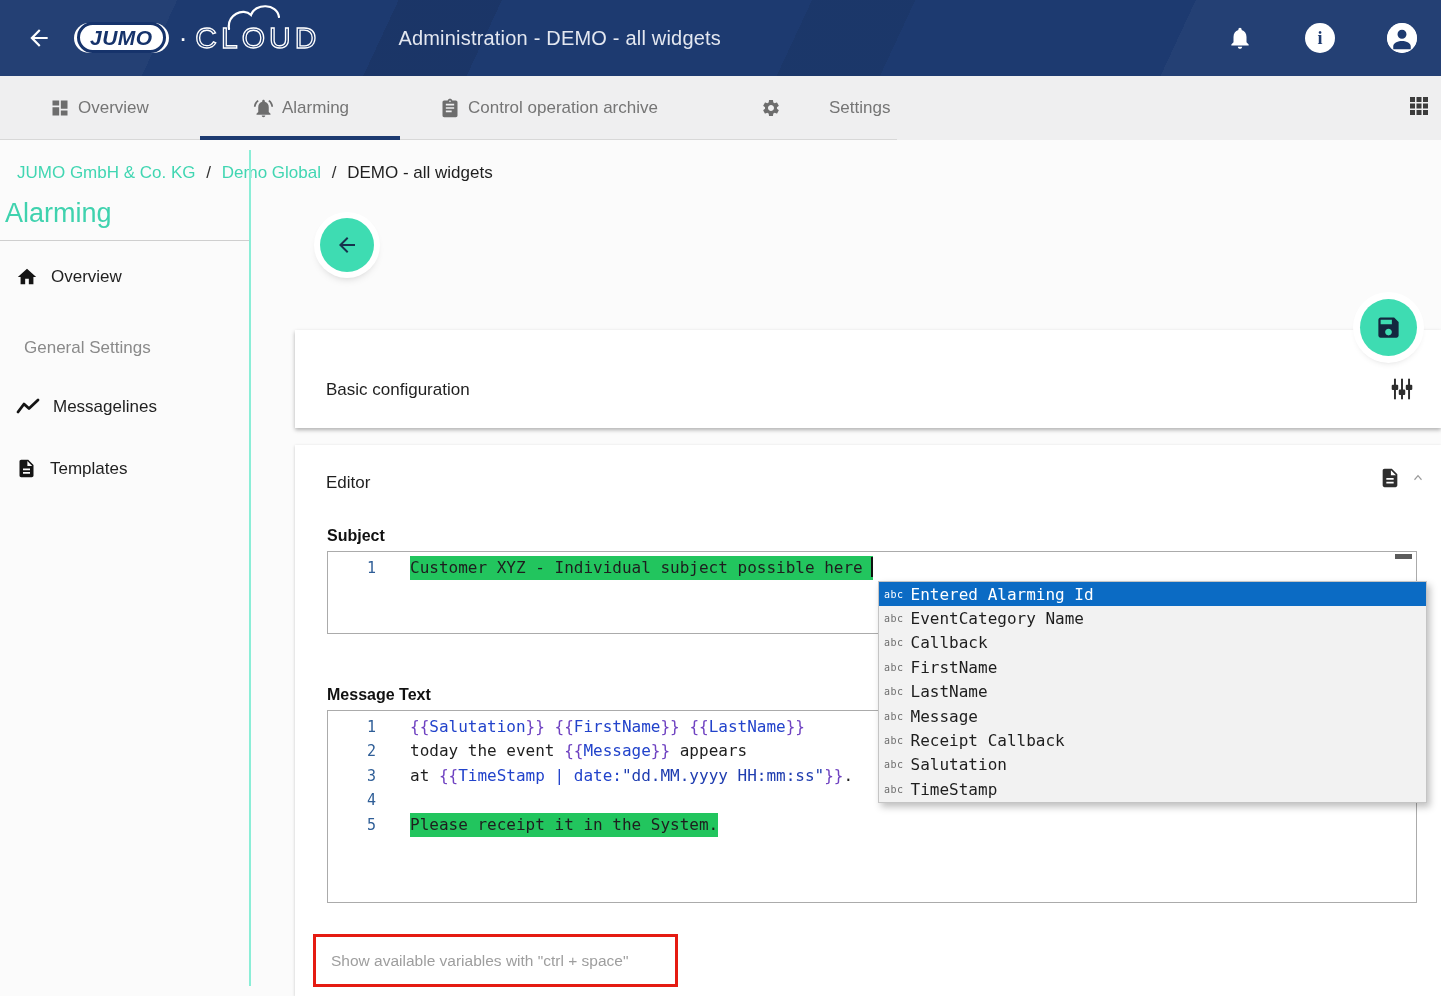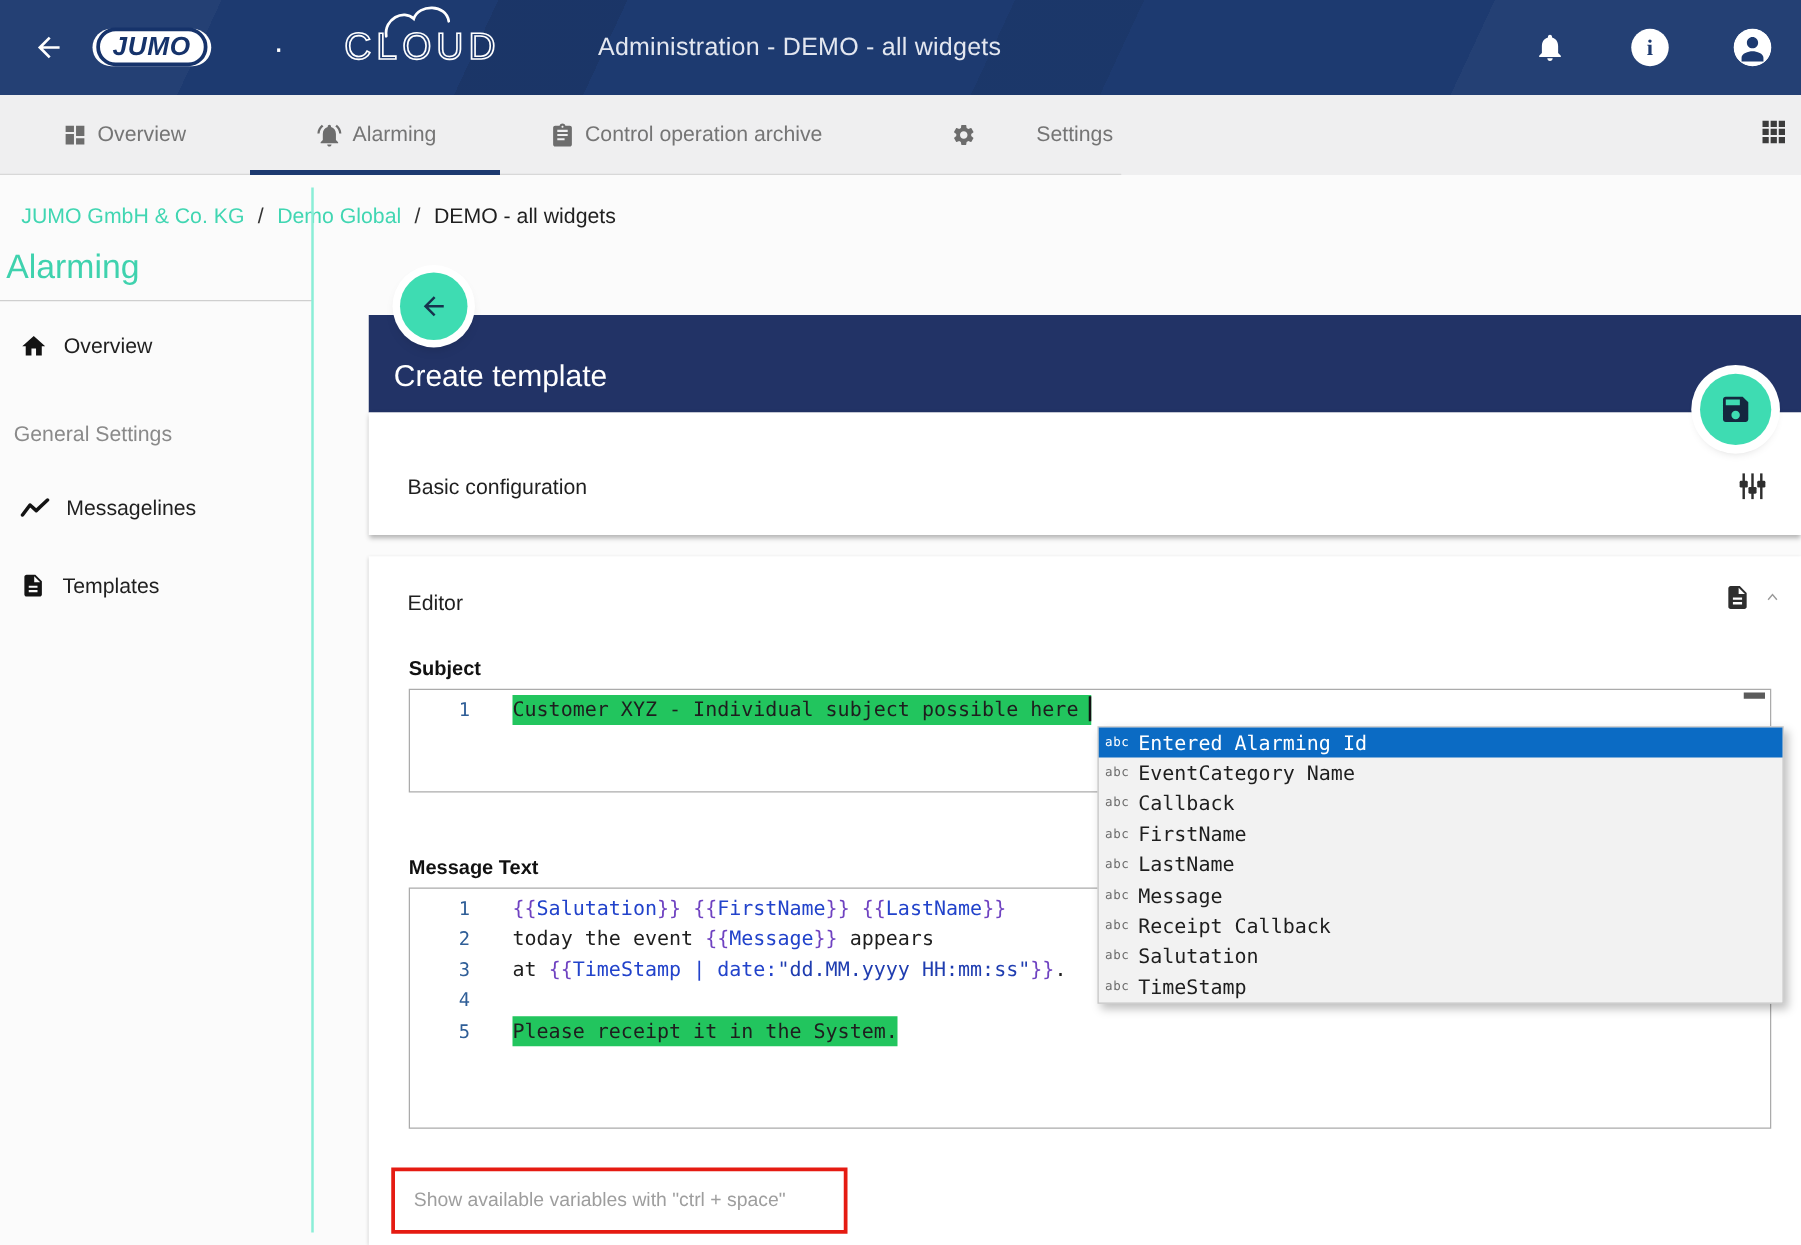--- a/index.html
+++ b/index.html
@@ -12,21 +12,21 @@
   *{margin:0;padding:0;box-sizing:border-box;}
   html,body{background:#fff;}
   body{font-family:"Liberation Sans",sans-serif;}
   #app{position:relative;width:1441px;height:996px;background:#FBFBFB;overflow:hidden;}
 
   
   .appbar{position:absolute;left:0;top:0;width:1441px;height:76px;background:var(--appbar-bg);
     background-image:linear-gradient(115deg,rgba(255,255,255,.03) 0 12%,transparent 12% 27%,rgba(0,0,0,.08) 27% 34%,transparent 34% 55%,rgba(0,0,0,.06) 55% 62%,transparent 62% 81%,rgba(255,255,255,.03) 81% 100%);
     display:flex;align-items:center;}
   .appbar .back{margin-left:22px;width:34px;height:34px;display:flex;align-items:center;justify-content:center;cursor:pointer;}
-  .brand{display:flex;align-items:center;margin-left:18px;gap:40px;}
+  .brand{display:flex;align-items:center;margin-left:18px;}
   .jumo-pill{background:#fff;border-radius:21px;padding:3px;}
   .jumo-inner{border:3px solid #16336B;border-radius:17px;padding:1px 10px;color:#16336B;font-weight:800;font-style:italic;font-size:21px;letter-spacing:.5px;}
   .brand-dot{color:#fff;font-size:26px;margin:0 8px 0 10px;}
   .cloud-wrap{position:relative;}
   .cloud-text{color:transparent;-webkit-text-stroke:1.3px #fff;font-size:30px;font-weight:300;letter-spacing:4px;line-height:1;}
   .cloud-arc{position:absolute;top:-22px;left:30px;}
   .appbar-title{color:#E3E7F0;font-size:20px;margin-left:78px;letter-spacing:.2px;}
   .appbar-right{margin-left:auto;margin-right:24px;display:flex;align-items:center;gap:52px;}
   .round-ic{width:30px;height:30px;border-radius:50%;background:#fff;display:flex;align-items:center;justify-content:center;overflow:hidden;cursor:pointer;}
   .info-i{color:var(--appbar-bg);font-weight:800;font-size:18px;font-family:"Liberation Serif",serif;}
@@ -44,21 +44,21 @@
   .crumb-link{color:var(--teal-text);cursor:pointer;}
   .crumb-sep{color:#333;margin:0 6px;}
   .crumb-current{color:#1f1f1f;}
 
   
   .sidebar-border{position:absolute;left:249px;top:150px;width:2px;height:836px;background:var(--teal-border);}
   .sidebar-heading{position:absolute;left:5px;top:198px;font-size:27px;color:#3FD2AE;}
   .sidebar-divider{position:absolute;left:0;top:240px;width:250px;height:1px;background:#CFCFCF;}
   .side-item{position:absolute;left:16px;display:flex;align-items:center;gap:13px;font-size:17px;color:#1F1F1F;font-weight:500;cursor:pointer;}
   .side-overview{top:266px;} .side-msglines{top:397px;} .side-templates{top:458px;}
-  .side-label-plain{position:absolute;left:11px;top:338px;font-size:17px;color:#8A8A8A;cursor:pointer;}
+  .side-label-plain{position:absolute;left:24px;top:338px;font-size:17px;color:#8A8A8A;cursor:pointer;}
 
   
   .fab-back{position:absolute;left:320px;top:218px;width:54px;height:54px;border-radius:50%;background:var(--teal);
     display:flex;align-items:center;justify-content:center;cursor:pointer;
     box-shadow:0 0 0 6px #fff,0 5px 10px rgba(0,0,0,.25);z-index:5;}
   .page-header{position:absolute;left:295px;top:252px;width:1146px;height:78px;background:var(--header-bg);display:flex;align-items:flex-end;}
   .page-title{color:#fff;font-size:24px;font-weight:500;margin:0 0 14px 20px;}
   .fab-save{position:absolute;left:1360px;top:299px;width:57px;height:57px;border-radius:50%;background:var(--teal);
     display:flex;align-items:center;justify-content:center;cursor:pointer;
     box-shadow:0 0 0 7px #fff,0 4px 9px rgba(0,0,0,.3);z-index:6;}
@@ -201,23 +201,20 @@
       </svg>
     <span>Templates</span>
   </div>
 
   <div class="fab-back">
     <svg width="24" height="24" viewBox="0 0 24 24">
         <path fill="#17324D" d="M20 11H7.8l5.6-5.6L12 4l-8 8 8 8 1.4-1.4L7.8 13H20z"></path>
       </svg>
   </div>
 
-  <div class="page-header">
-    <div class="page-title">Create template</div>
-  </div>
 
   <div class="fab-save">
     <svg width="27" height="27" viewBox="0 0 24 24">
         <path fill="#14273F" d="M17 3H5c-1.1 0-2 .9-2 2v14c0 1.1.9 2 2 2h14c1.1 0 2-.9 2-2V7l-4-4zm-5 16c-1.66 0-3-1.34-3-3s1.34-3 3-3 3 1.34 3 3-1.34 3-3 3zm3-10H5V5h10v4z"></path>
       </svg>
   </div>
 
   <div class="basic-card">
     <div class="basic-label">Basic configuration</div>
     <svg class="tune-ic" width="26" height="26" viewBox="0 0 24 24" fill="#2E2E2E">

